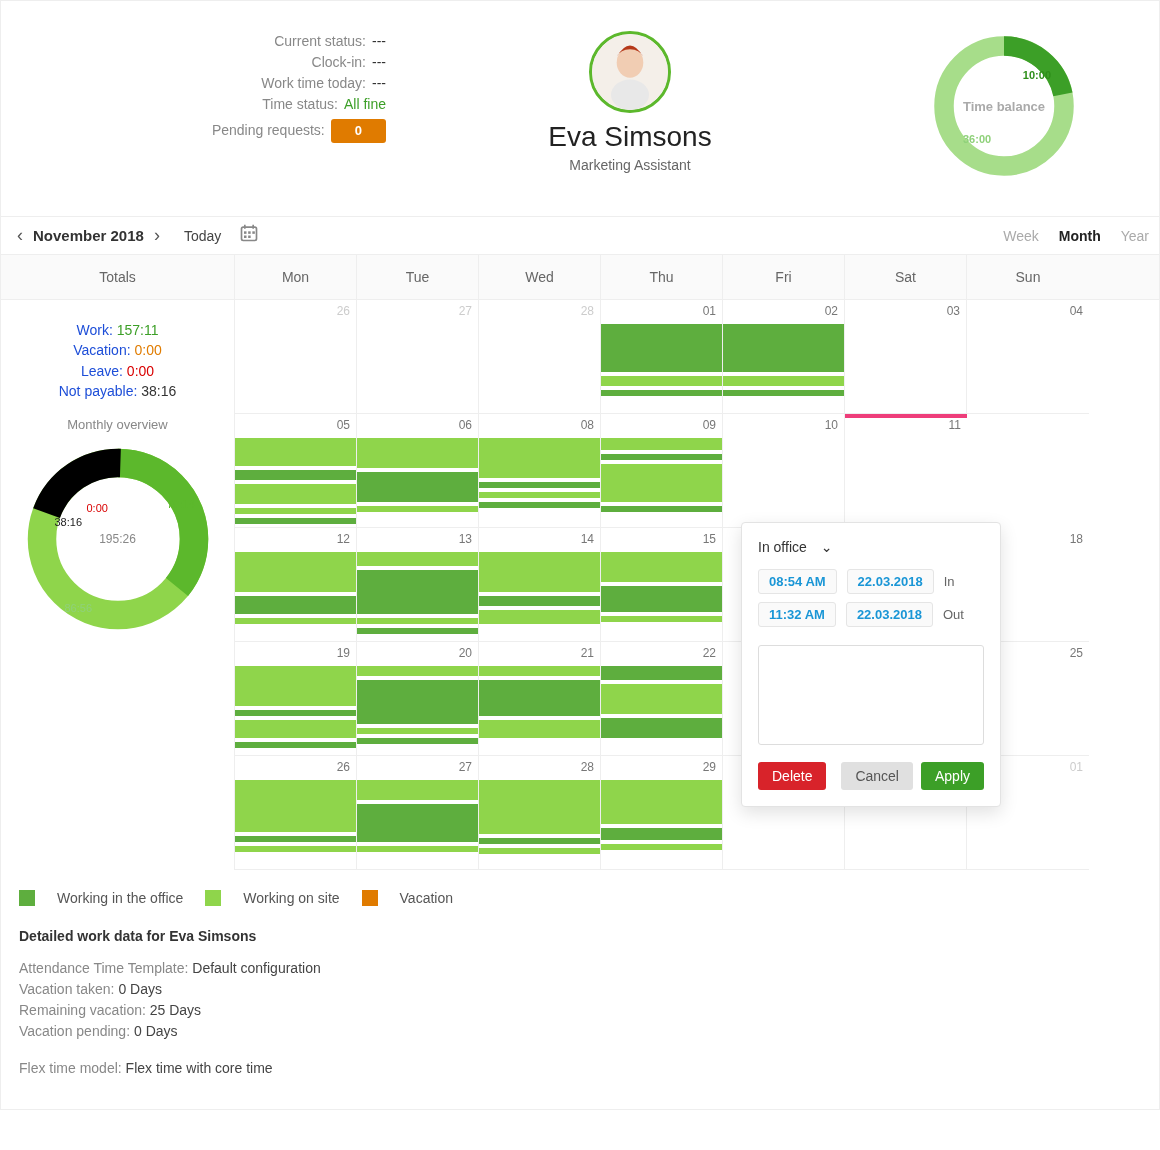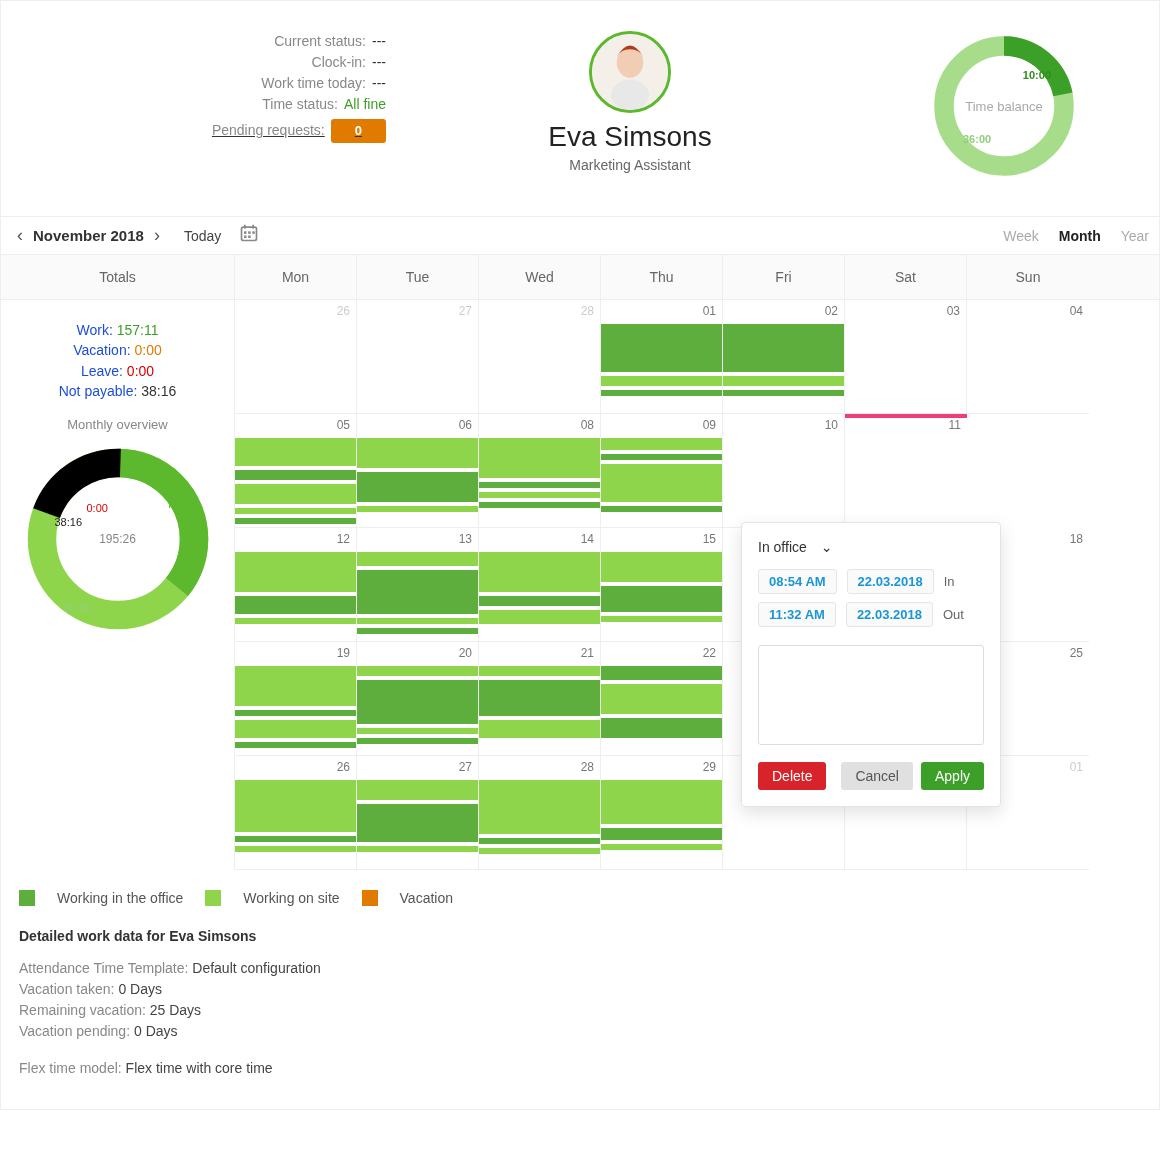--- a/index.html
+++ b/index.html
@@ -6,21 +6,21 @@
   body { font-family: "Segoe UI", Arial, sans-serif; font-size: 14px; color: #333; background: #fff; width: 1160px; }
 
   .container { border: 1px solid #eee; padding: 0; }
 
   
   .header { display: flex; padding: 30px 25px 35px; }
   .hdr-left { width: 360px; text-align: right; font-size: 14px; line-height: 1.5; }
   .hdr-left .row { display: flex; justify-content: flex-end; gap: 6px; }
   .hdr-left .lbl { color: #888; }
   .hdr-left .val-ok { color: #3c9f27; font-weight: 500; }
-  .pending { display: flex; justify-content: flex-end; align-items: center; gap: 6px; margin-top: 4px; text-decoration: underline;}
+  .pending { display: flex; justify-content: flex-end; align-items: center; gap: 6px; margin-top: 4px;}
   .badge-orange { background: #e07b00; color: #fff; padding: 2px 24px; border-radius: 3px; font-weight: 600; font-size: 13px; }
 
   .hdr-center { flex: 1; text-align: center; }
   .avatar-ring { width: 82px; height: 82px; border-radius: 50%; border: 3px solid #5cb82c; margin: 0 auto 8px; overflow: hidden; background: #f5f5f5; position: relative; }
   .avatar-ring svg { width: 100%; height: 100%; }
   .person-name { font-size: 28px; font-weight: 300; color: #222; }
   .person-role { font-size: 14px; color: #666; margin-top: 4px; }
 
   .hdr-right { width: 260px; display:flex; justify-content:center; }
   .donut-balance { width: 150px; height: 150px; position: relative; }
@@ -136,21 +136,21 @@
       <div class="person-name">Eva Simsons</div>
       <div class="person-role">Marketing Assistant</div>
     </div>
     <div class="hdr-right">
       <div class="donut-balance">
         <svg viewBox="0 0 100 100" width="150" height="150">
           <circle cx="50" cy="50" r="40" fill="none" stroke="#a7dd8a" stroke-width="13"></circle>
           <circle cx="50" cy="50" r="40" fill="none" stroke="#3c9f27" stroke-width="13" stroke-dasharray="55 196" transform="rotate(-90 50 50)"></circle>
         </svg>
         <div class="center">
-          <span style="white-space:pre-line; text-align:center;">Time balance</span>
+          <span style="white-space:pre-line; text-align:center;font-weight:bold;">Time balance</span>
         </div>
         <div class="top-val">10:00</div>
         <div class="bot-val">36:00</div>
       </div>
     </div>
   </div>
 
   <div class="toolbar">
     <span class="nav-arrow">‹</span>
     <span class="month-label">November 2018</span>

